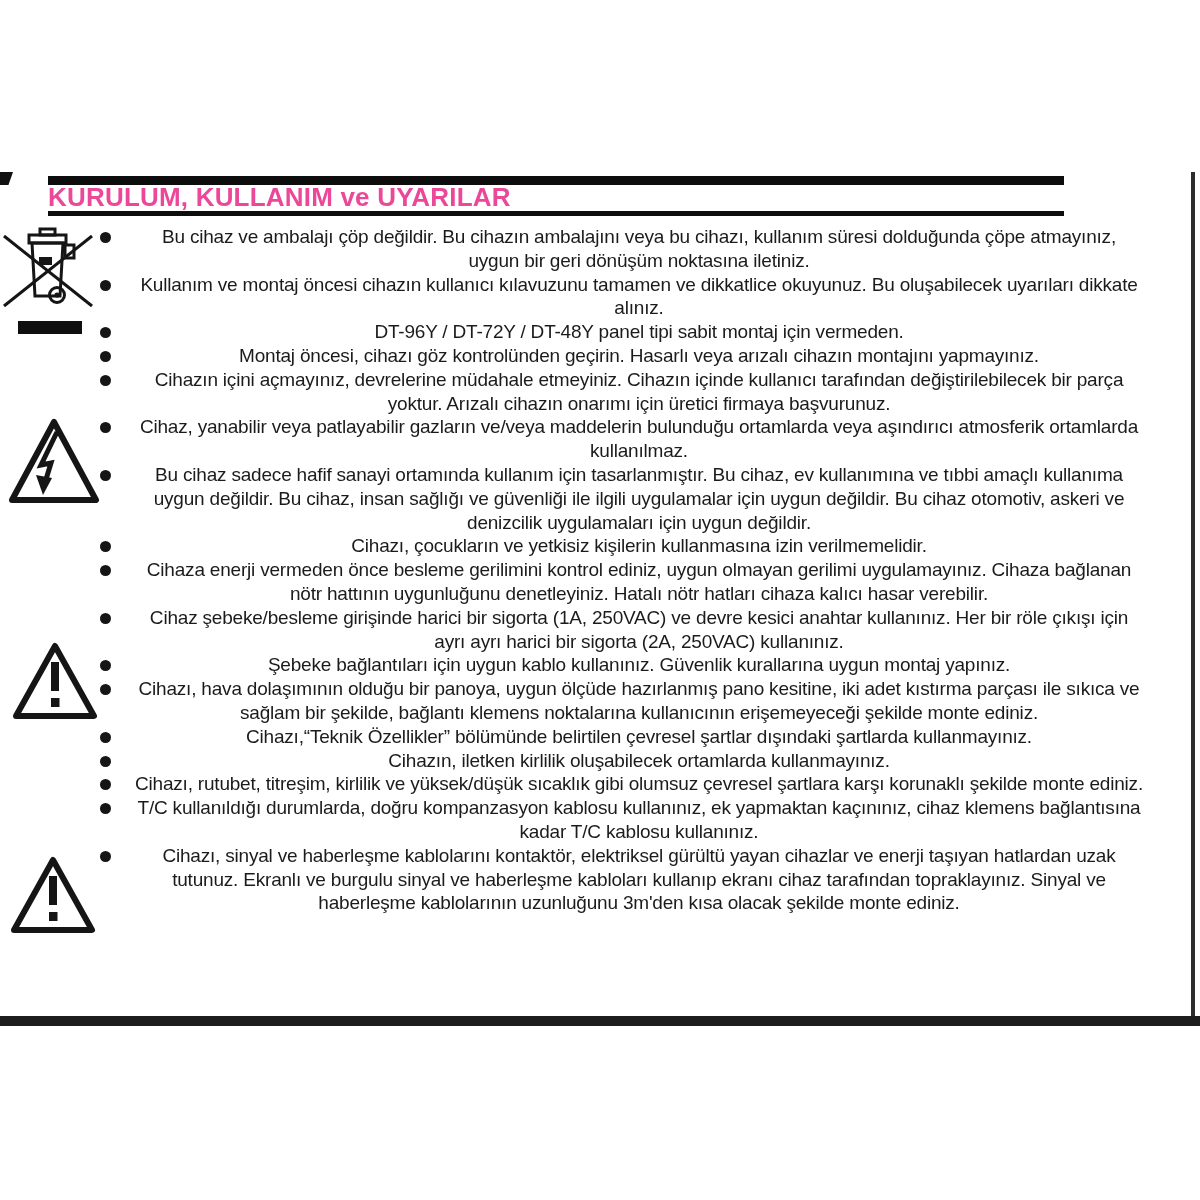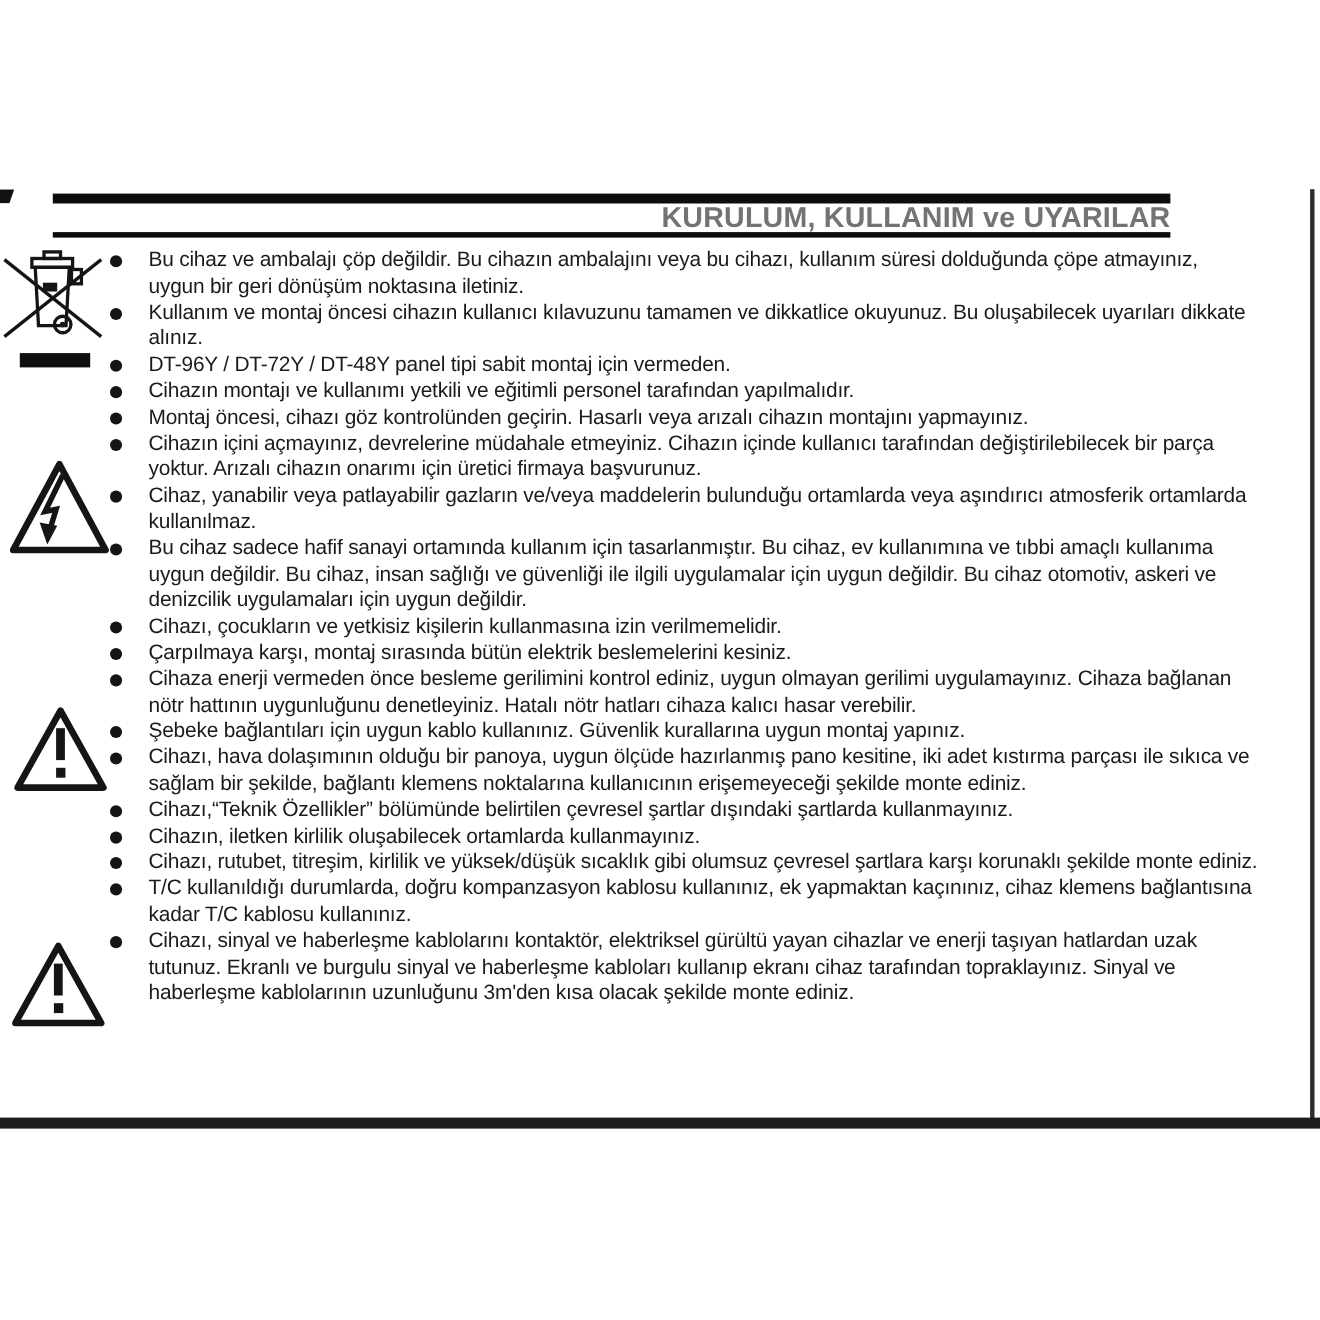--- a/index.html
+++ b/index.html
@@ -7,32 +7,32 @@
     width:1200px;height:1200px;position:relative;overflow:hidden;
     background:#ffffff;color:#1a1a1a;
     font-family:"Liberation Sans", sans-serif;
   }
   .sheet{position:absolute;inset:0;}
   
   .rule-top{position:absolute;left:48px;top:176px;width:1016px;height:9px;background:#0d0d0d;}
   .rule-mid{position:absolute;left:48px;top:211px;width:1016px;height:5px;background:#0d0d0d;}
   .doc-title{
     position:absolute;left:48px;top:184px;width:1016px;height:28px;line-height:27px;
-    text-align:right;font-weight:bold;font-size:26px;letter-spacing:.2px;color:#737373;
+    text-align:left;font-weight:bold;font-size:26px;letter-spacing:.2px;color:#ec4899;
   }
   
   .border-right{position:absolute;left:1191px;top:172px;width:4px;height:853px;background:#2d2d2d;}
   .border-bottom{position:absolute;left:0;top:1016px;width:1200px;height:10px;background:#1d1d1d;}
   .corner-mark{position:absolute;left:0;top:172px;width:13px;height:13px;background:#111;
     clip-path:polygon(0 0,100% 0,65% 100%,0 100%);}
   
   .bullets{position:absolute;left:100px;top:225px;width:1052px;margin:0;padding:0;list-style:none;}
   .bullets li{display:flex;align-items:flex-start;}
   .dot{flex:0 0 11px;width:11px;height:11px;border-radius:50%;background:#151515;margin-top:7px;}
-  .txt{margin-left:24px;width:1008px;font-size:19px;line-height:23.8px;letter-spacing:-0.2px;color:#1b1b1b;}
+  .txt{margin-left:24px;width:1008px;font-size:19px;line-height:23.8px;letter-spacing:-0.2px;color:#1b1b1b;text-align:center;}
   
   .icon{position:absolute;}
   .icon svg{display:block;}
   .weee{left:2px;top:224px;}
   .weee-bar{left:18px;top:321px;width:64px;height:13px;background:#0f0f0f;}
   .bolt-tri{left:8px;top:416px;}
   .warn-1{left:12px;top:641px;}
   .warn-2{left:10px;top:855px;}
 </style>
 </head>
@@ -97,49 +97,45 @@
       <li>
       <span class="dot"></span>
       <span class="txt">Kullanım ve montaj öncesi cihazın kullanıcı kılavuzunu tamamen ve dikkatlice okuyunuz. Bu oluşabilecek uyarıları dikkate alınız.</span>
     </li>
       <li>
       <span class="dot"></span>
       <span class="txt">DT-96Y / DT-72Y / DT-48Y panel tipi sabit montaj için vermeden.</span>
     </li>
       <li>
       <span class="dot"></span>
-      <span class="txt">Cihazın montajı ve kullanımı yetkili ve eğitimli personel tarafından yapılmalıdır.</span>
-    </li>
-      <li>
-      <span class="dot"></span>
       <span class="txt">Montaj öncesi, cihazı göz kontrolünden geçirin. Hasarlı veya arızalı cihazın montajını yapmayınız.</span>
     </li>
       <li>
       <span class="dot"></span>
       <span class="txt">Cihazın içini açmayınız, devrelerine müdahale etmeyiniz. Cihazın içinde kullanıcı tarafından değiştirilebilecek bir parça yoktur. Arızalı cihazın onarımı için üretici firmaya başvurunuz.</span>
     </li>
       <li>
       <span class="dot"></span>
       <span class="txt">Cihaz, yanabilir veya patlayabilir gazların ve/veya maddelerin bulunduğu ortamlarda veya aşındırıcı atmosferik ortamlarda kullanılmaz.</span>
     </li>
       <li>
       <span class="dot"></span>
       <span class="txt">Bu cihaz sadece hafif sanayi ortamında kullanım için tasarlanmıştır. Bu cihaz, ev kullanımına ve tıbbi amaçlı kullanıma uygun değildir. Bu cihaz, insan sağlığı ve güvenliği ile ilgili uygulamalar için uygun değildir. Bu cihaz otomotiv, askeri ve denizcilik uygulamaları için uygun değildir.</span>
     </li>
       <li>
       <span class="dot"></span>
       <span class="txt">Cihazı, çocukların ve yetkisiz kişilerin kullanmasına izin verilmemelidir.</span>
     </li>
       <li>
       <span class="dot"></span>
-      <span class="txt">Çarpılmaya karşı, montaj sırasında bütün elektrik beslemelerini kesiniz.</span>
+      <span class="txt">Cihaza enerji vermeden önce besleme gerilimini kontrol ediniz, uygun olmayan gerilimi uygulamayınız. Cihaza bağlanan nötr hattının uygunluğunu denetleyiniz. Hatalı nötr hatları cihaza kalıcı hasar verebilir.</span>
     </li>
       <li>
       <span class="dot"></span>
-      <span class="txt">Cihaza enerji vermeden önce besleme gerilimini kontrol ediniz, uygun olmayan gerilimi uygulamayınız. Cihaza bağlanan nötr hattının uygunluğunu denetleyiniz. Hatalı nötr hatları cihaza kalıcı hasar verebilir.</span>
+      <span class="txt">Cihaz şebeke/besleme girişinde harici bir sigorta (1A, 250VAC) ve devre kesici anahtar kullanınız. Her bir röle çıkışı için ayrı ayrı harici bir sigorta (2A, 250VAC) kullanınız.</span>
     </li>
       <li>
       <span class="dot"></span>
       <span class="txt">Şebeke bağlantıları için uygun kablo kullanınız. Güvenlik kurallarına uygun montaj yapınız.</span>
     </li>
       <li>
       <span class="dot"></span>
       <span class="txt">Cihazı, hava dolaşımının olduğu bir panoya, uygun ölçüde hazırlanmış pano kesitine, iki adet kıstırma parçası ile sıkıca ve sağlam bir şekilde, bağlantı klemens noktalarına kullanıcının erişemeyeceği şekilde monte ediniz.</span>
     </li>
       <li>

